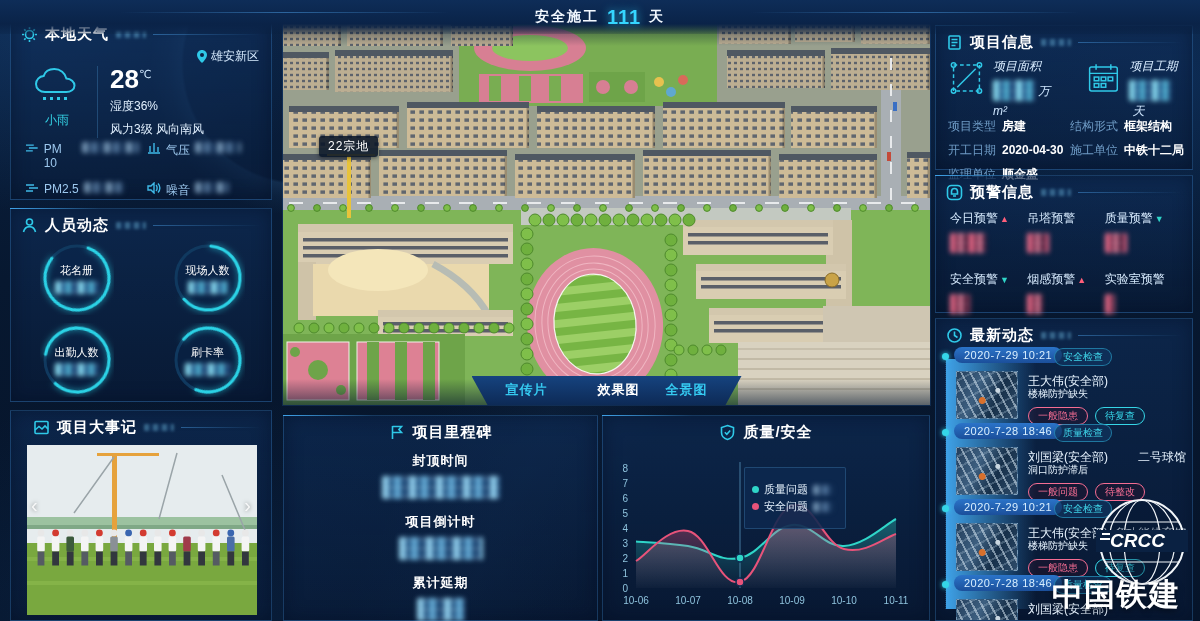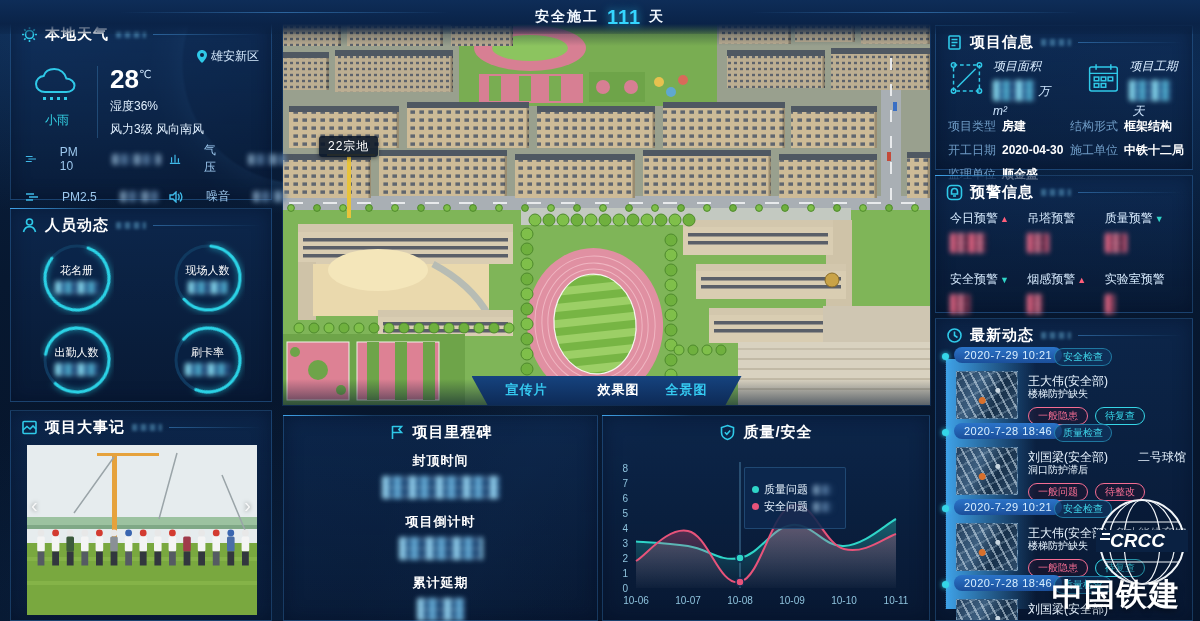--- a/index.html
+++ b/index.html
@@ -62,34 +62,34 @@
   .p-weather{left:10px;top:17px;width:262px;height:183px;}
   .w-loc{position:absolute;right:12px;top:30px;display:flex;align-items:center;gap:4px;font-size:12px;color:#d8ecff;}
   .w-main{position:absolute;left:14px;top:48px;display:flex;align-items:flex-start;}
   .w-ico{width:64px;text-align:center;}
   .w-cond{font-size:12px;color:#35d6e8;margin-top:2px;}
   .w-right{border-left:1px solid rgba(80,160,220,.3);margin-left:8px;padding-left:12px;}
   .w-temp{font-size:26px;font-weight:bold;color:#ffffff;line-height:1;}
   .w-temp sup{font-size:11px;font-weight:normal;color:#cfe7ff;}
   .w-hum,.w-wind{font-size:12px;color:#e2f1ff;margin-top:6px;}
   .w-metrics{position:absolute;left:14px;top:124px;width:236px;display:grid;grid-template-columns:1fr 1fr;row-gap:12px;column-gap:8px;}
-  .w-m{display:flex;align-items:center;gap:23px;font-size:12px;color:#9dc8ee;}
+  .w-m{display:flex;align-items:flex-start;gap:5px;font-size:12px;color:#9dc8ee;}
   .w-m .mi{width:14px;height:12px;}
   .w-m .mi *{stroke:#3fb9e8;fill:none;stroke-width:1.4;}
   
   .p-person{left:10px;top:208px;width:262px;height:194px;}
   .pc-grid{position:absolute;left:0;top:32px;width:262px;display:grid;grid-template-columns:1fr 1fr;row-gap:8px;justify-items:center;}
   .pcir{position:relative;width:74px;height:74px;}
   .pcir svg{position:absolute;inset:0;}
   .rbg{fill:rgba(10,40,80,.35);stroke:#10395f;stroke-width:3;}
   .rfg{fill:none;stroke:#2bd2e5;stroke-width:3;stroke-linecap:round;filter:drop-shadow(0 0 3px rgba(43,210,229,.8));}
   .pcir .pc-in{position:absolute;inset:0;display:flex;flex-direction:column;align-items:center;justify-content:center;gap:3px;}
   .pc-label{font-size:11px;color:#ffffff;}
   
-  .p-events{left:10px;top:410px;width:262px;height:211px;overflow:hidden;}
+  .p-events{left:10px;top:410px;width:262px;height:211px;overflow:hidden;padding-left:12px;}
   .ev-fig{position:absolute;left:16px;top:34px;width:230px;height:170px;background:#dfe5e8;overflow:hidden;}
   .ev-nav{position:absolute;top:84px;font-size:20px;color:rgba(255,255,255,.85);cursor:pointer;z-index:2;text-shadow:0 0 4px rgba(0,0,0,.5);line-height:1;}
   .ev-prev{left:20px;} .ev-next{right:20px;}
   
   .main-view{position:absolute;left:283px;top:12px;width:647px;height:393px;z-index:2;background:#7fb558;
     box-shadow:inset 0 0 70px 26px rgba(6,18,40,.88), 0 0 0 1px rgba(40,100,170,.25);}
   .main-view svg.scene{position:absolute;inset:0;}
   .plot-tag{position:absolute;left:36px;top:124px;background:rgba(8,20,40,.88);color:#fff;font-size:12px;
     padding:2px 9px;border-radius:3px;letter-spacing:1px;box-shadow:0 1px 4px rgba(0,0,0,.5);}
   .view-tabs{position:absolute;left:50%;bottom:0;transform:translateX(-50%);

